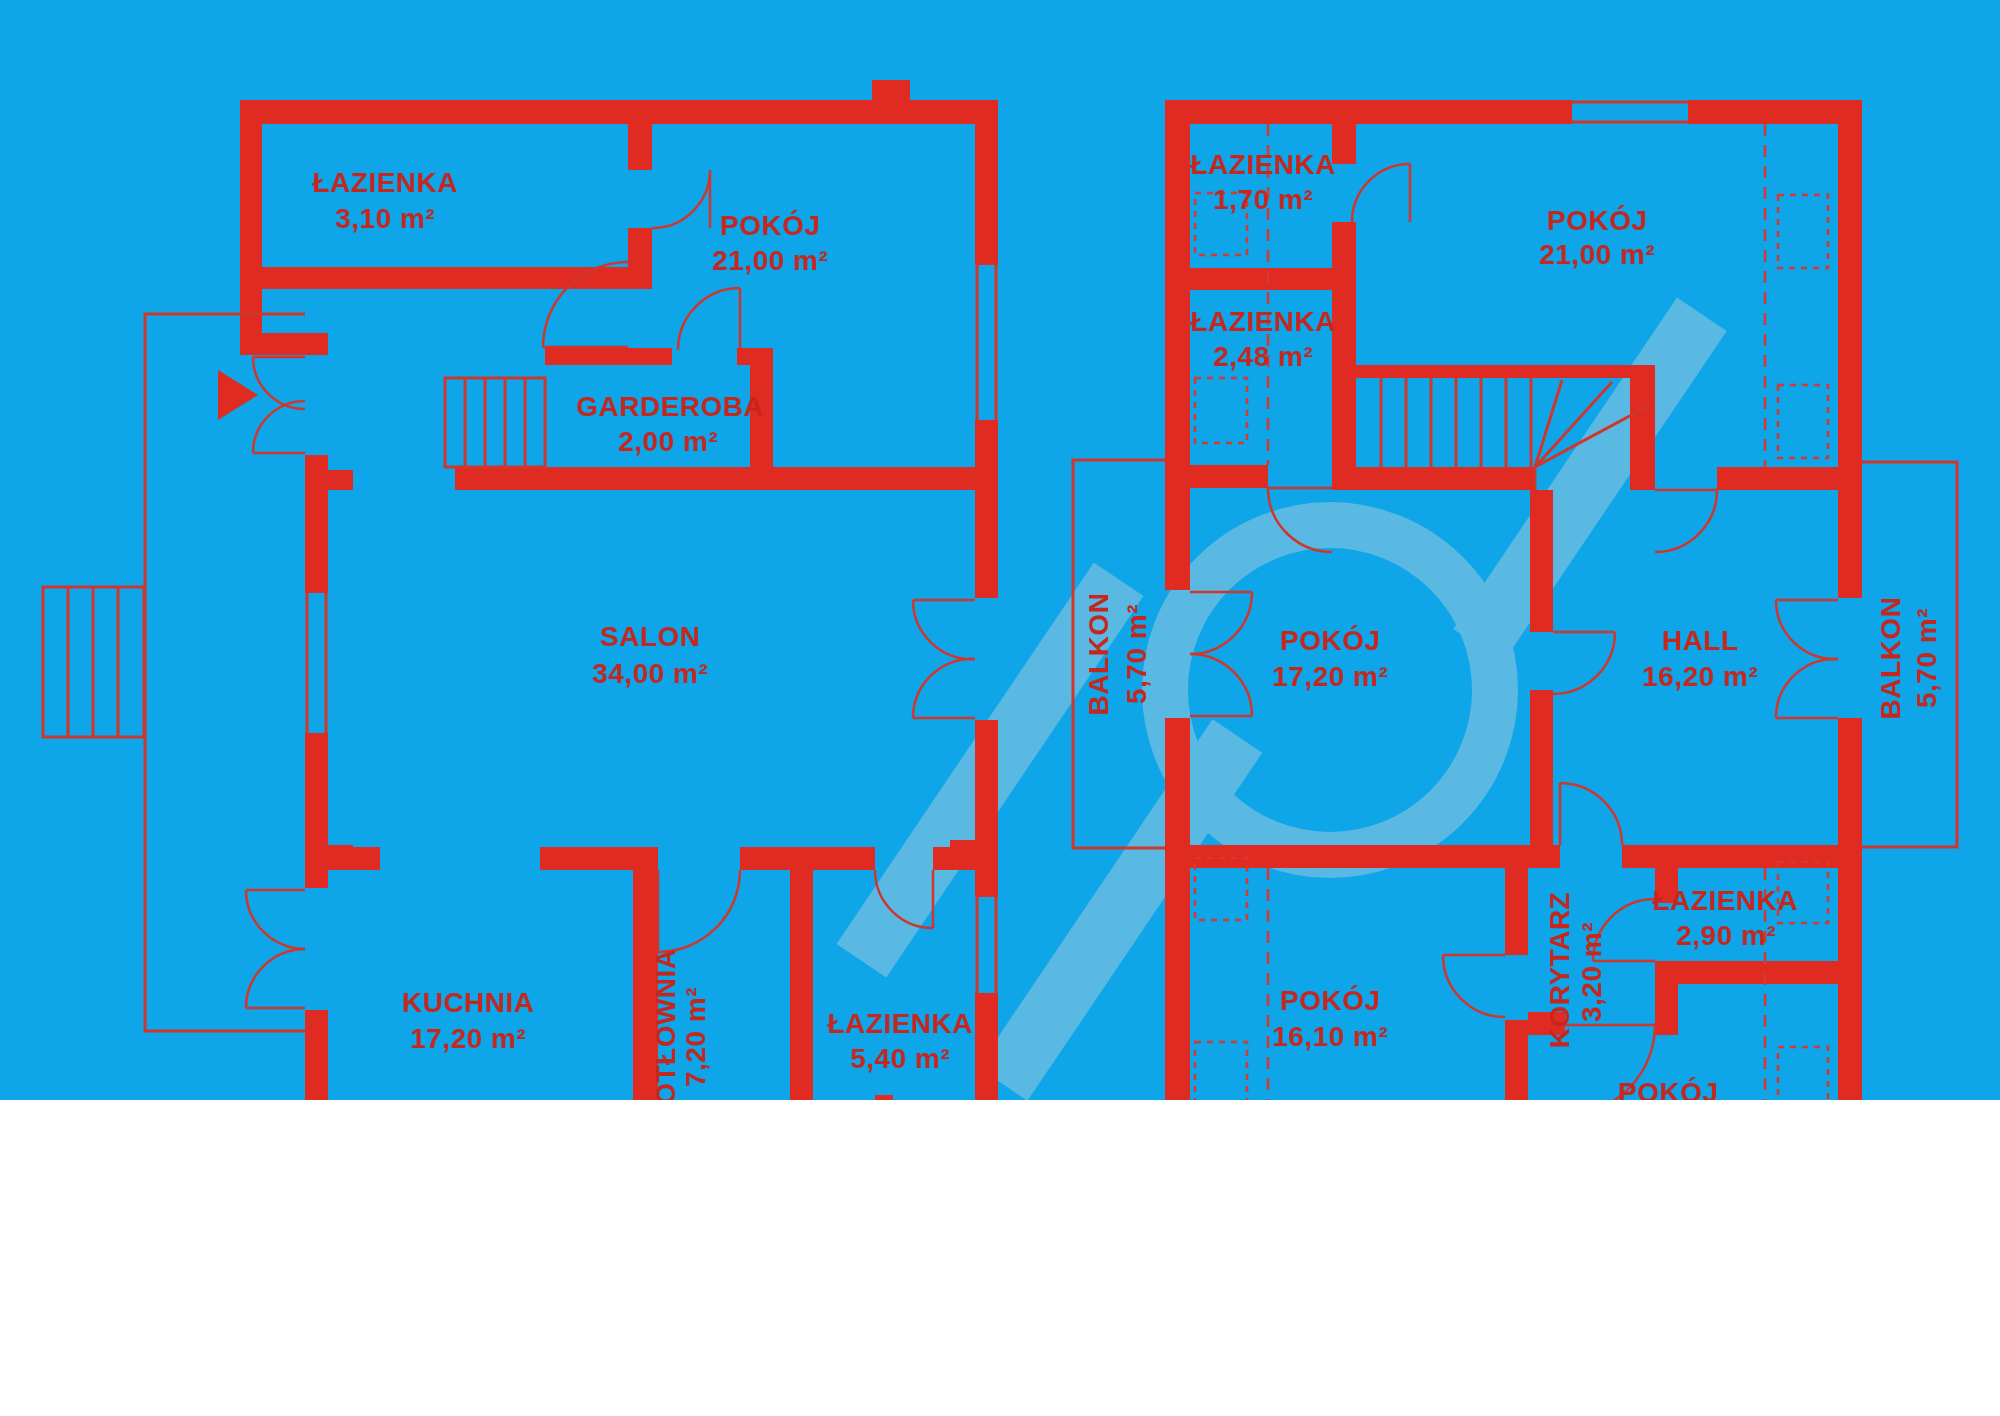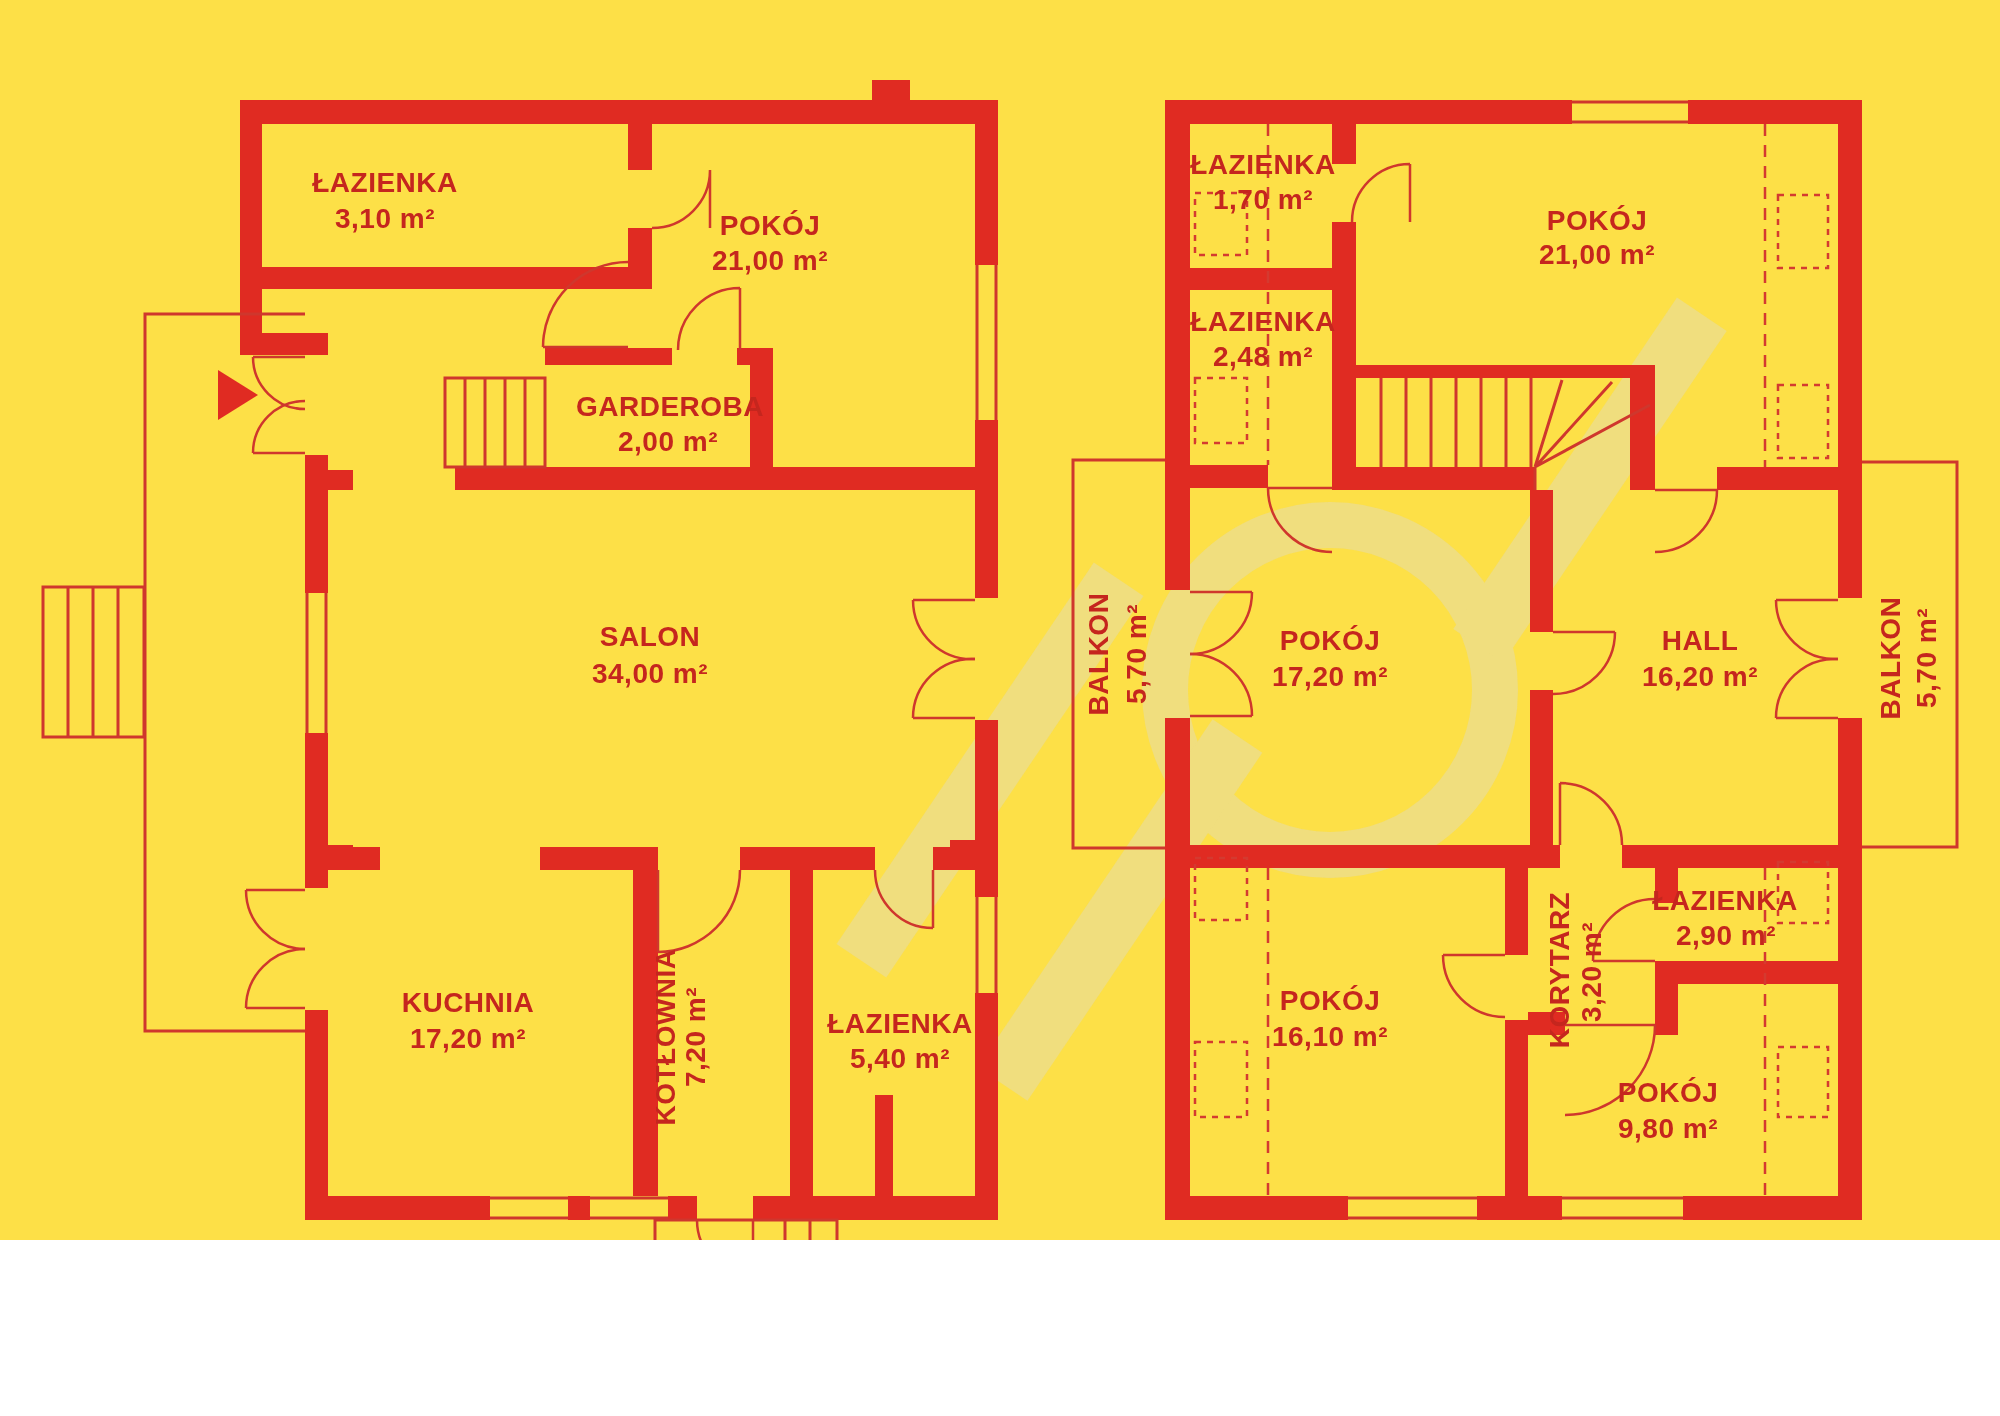--- a/index.html
+++ b/index.html
@@ -1,17 +1,17 @@
 <!DOCTYPE html>
 <html><head>
 <meta charset="utf-8">
 <style>
   html,body { margin:0; padding:0; background:#ffffff; }
   .canvas {
-    position:relative; width:2000px; height:1240px; background:#fde047;
+    position:relative; width:2000px; height:1100px; background:#0ea5e9;
     font-family:"Liberation Sans", sans-serif; overflow:hidden;
   }
   svg text {
     font-family:"Liberation Sans","DejaVu Sans",sans-serif;
     font-weight:700; letter-spacing:0.5px;
   }
   .room-name { font-size:28px; }
   .room-area { font-size:28px; }
 </style>
 </head>

